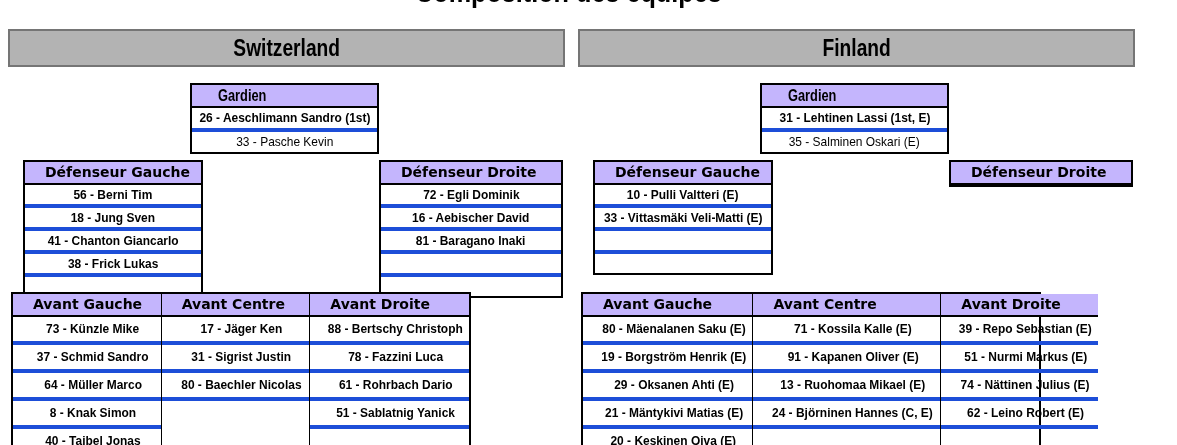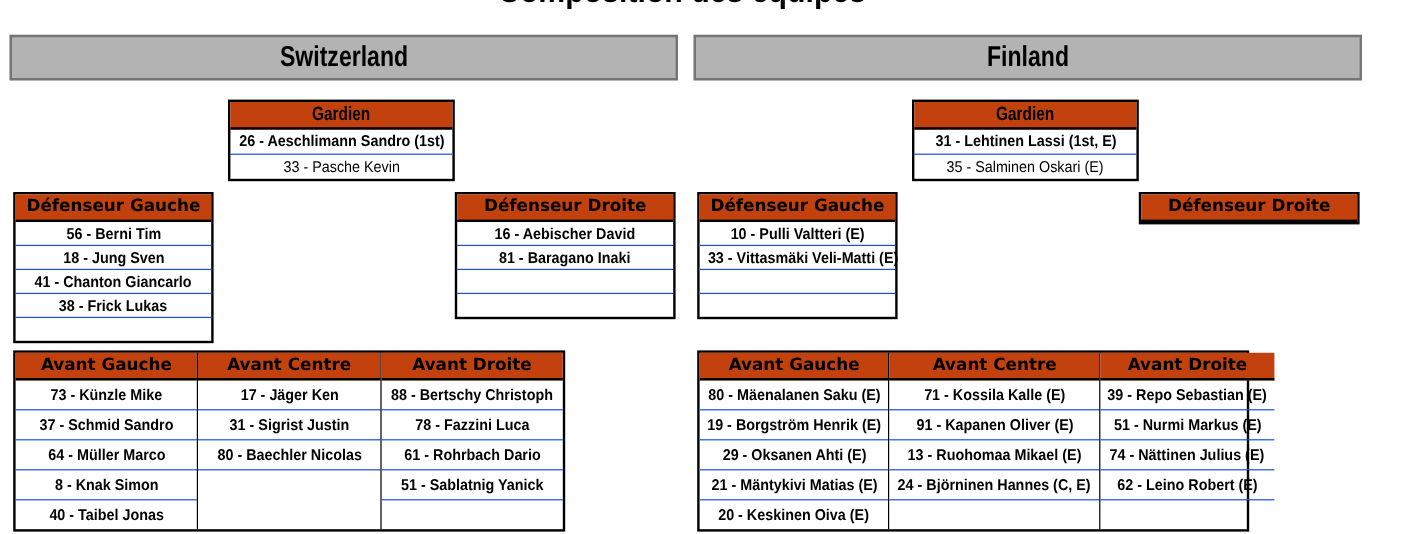--- a/index.html
+++ b/index.html
@@ -23,54 +23,54 @@
     background:#b3b3b3;border:2px solid #757575;
     text-align:center;font-weight:bold;font-size:24px;line-height:34px;
   }
   .team-header .cond{display:inline-block;transform:scaleX(.8);transform-origin:center;}
 
   .sec-table{
     position:absolute;box-sizing:border-box;background:#fff;
     border:2px solid #000;
   }
   .sec-header{
-    height:21px;line-height:21px;background:#c2410c;border-bottom:2px solid #000;
-    text-align:center;font-weight:bold;font-size:14px;
+    height:21px;line-height:21px;background:#c4b5fd;border-bottom:2px solid #000;
+    font-weight:bold;font-size:14px;
     font-family:"DejaVu Sans","Liberation Sans",sans-serif;
-    white-space:nowrap;overflow:visible;
+    white-space:nowrap;overflow:visible;padding-left:20px;
   }
   .sec-header.cond-h{font-family:"Liberation Sans",sans-serif;font-size:16px;}
   .sec-header.cond-h .hspan{display:inline-block;transform:scaleX(.8);transform-origin:center;}
 
   .row{
     text-align:center;font-weight:bold;font-size:13px;white-space:nowrap;
-    border-top:1px solid #1d4ed8;overflow:visible;
+    border-top:4px solid #1d4ed8;overflow:visible;
   }
   .row:first-child{border-top:none;}
   .row .cell-text{display:inline-block;transform:scaleX(.92);transform-origin:center;}
   .row.normal{font-weight:normal;}
 
   
   .goalie{top:54px;left:182px;width:189px;}
   .goalie .row{height:20px;line-height:20px;}
 
   
   .def{top:131px;}
   .def .row{height:19px;line-height:19px;}
-  .def-left{left:3px;width:167px;}
+  .def-left{left:15px;width:180px;}
   .def-right{left:371px;width:184px;}
 
   
   .fwd-table{
     position:absolute;top:263px;left:3px;width:460px;box-sizing:border-box;
     border:2px solid #000;display:flex;background:#fff;
   }
   .fwd-col{flex:1 1 0;border-left:1px solid #000;}
   .fwd-col:first-child{border-left:none;}
-  .fwd-col .row{height:24px;line-height:24px;}
+  .fwd-col .row{height:24px;line-height:24px;padding-left:12px;}
 </style>
 </head>
 <body>
 
 <div id="canvas">
 
   <div id="page-title"><span class="cond">Composition des équipes</span></div>
 
   <div class="team" id="team-switzerland">
     <div class="team-header"><span class="cond">Switzerland</span></div>
@@ -90,20 +90,21 @@
           <div class="row"><span class="cell-text">18 - Jung Sven</span></div>
           <div class="row"><span class="cell-text">41 - Chanton Giancarlo</span></div>
           <div class="row"><span class="cell-text">38 - Frick Lukas</span></div>
           <div class="row"><span class="cell-text"></span></div>
         </div>
     </div>
 
     <div class="sec-table def def-right">
       <div class="sec-header">Défenseur Droite</div>
       <div>
+          <div class="row"><span class="cell-text">72 - Egli Dominik</span></div>
           <div class="row"><span class="cell-text">16 - Aebischer David</span></div>
           <div class="row"><span class="cell-text">81 - Baragano Inaki</span></div>
           <div class="row"><span class="cell-text"></span></div>
           <div class="row"><span class="cell-text"></span></div>
         </div>
     </div>
 
     <div class="fwd-table">
       <div class="fwd-col">
         <div class="sec-header">Avant Gauche</div>

